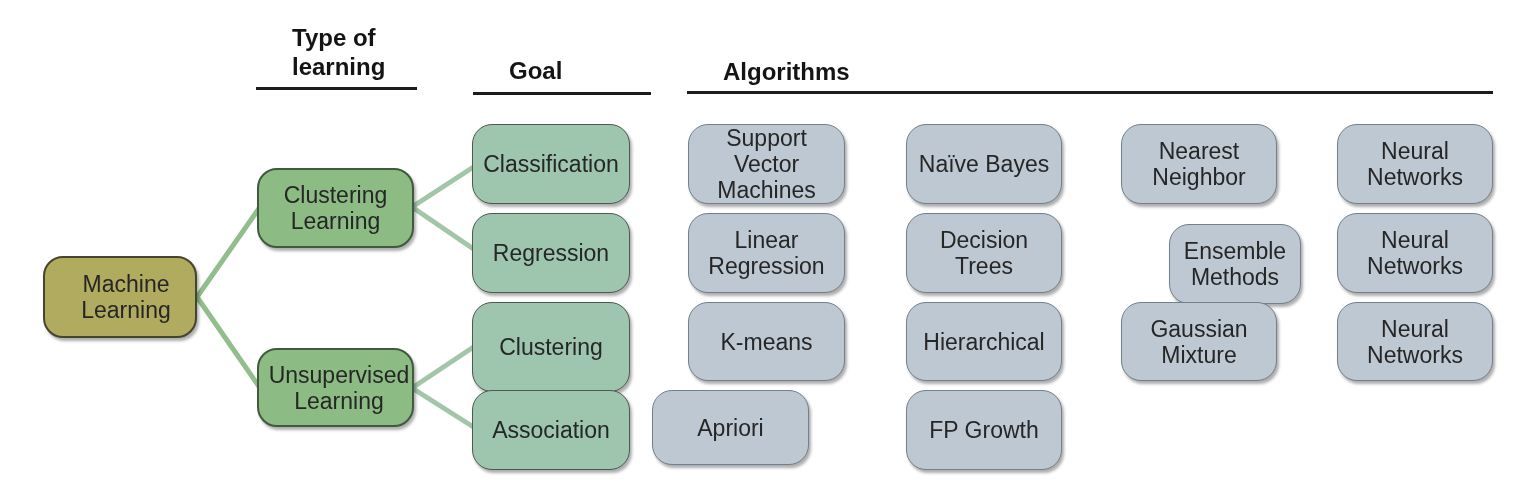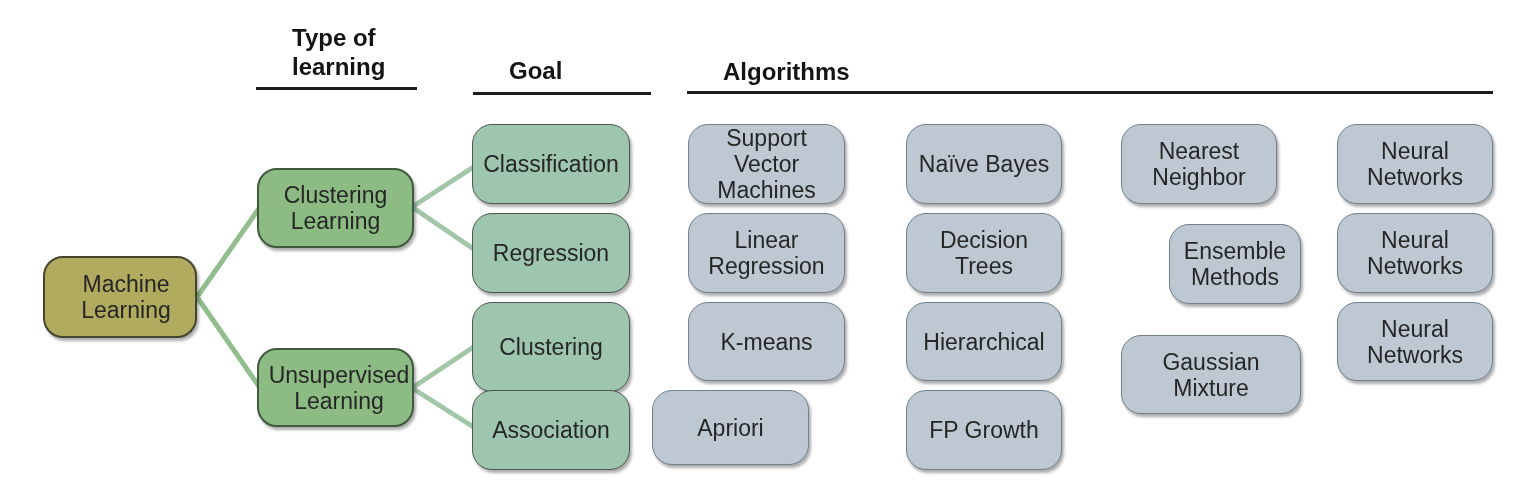--- a/index.html
+++ b/index.html
@@ -101,21 +101,21 @@
 Regression</div>
   <div class="node node-algo" style="left:906px; top:213px; width:156px; height:80px;">Decision
 Trees</div>
   <div class="node node-algo" style="left:1121px; top:224px; width:132px; height:80px;margin-left:48px;">Ensemble
 Methods</div>
   <div class="node node-algo" style="left:1337px; top:213px; width:156px; height:80px;">Neural
 Networks</div>
 
   <div class="node node-algo" style="left:688px; top:302px; width:157px; height:79px;">K-means</div>
   <div class="node node-algo" style="left:906px; top:302px; width:156px; height:79px;">Hierarchical</div>
-  <div class="node node-algo" style="left:1121px; top:302px; width:180px; height:79px;margin-top:33px;">Gaussian
+  <div class="node node-algo" style="left:1121px; top:302px; width:156px; height:79px;">Gaussian
 Mixture</div>
   <div class="node node-algo" style="left:1337px; top:302px; width:156px; height:79px;">Neural
 Networks</div>
 
   <div class="node node-algo" style="left:652px; top:390px; width:157px; height:75px;">Apriori</div>
   <div class="node node-algo" style="left:906px; top:390px; width:156px; height:80px;">FP Growth</div>
 
 </div>
 
 </body></html>

